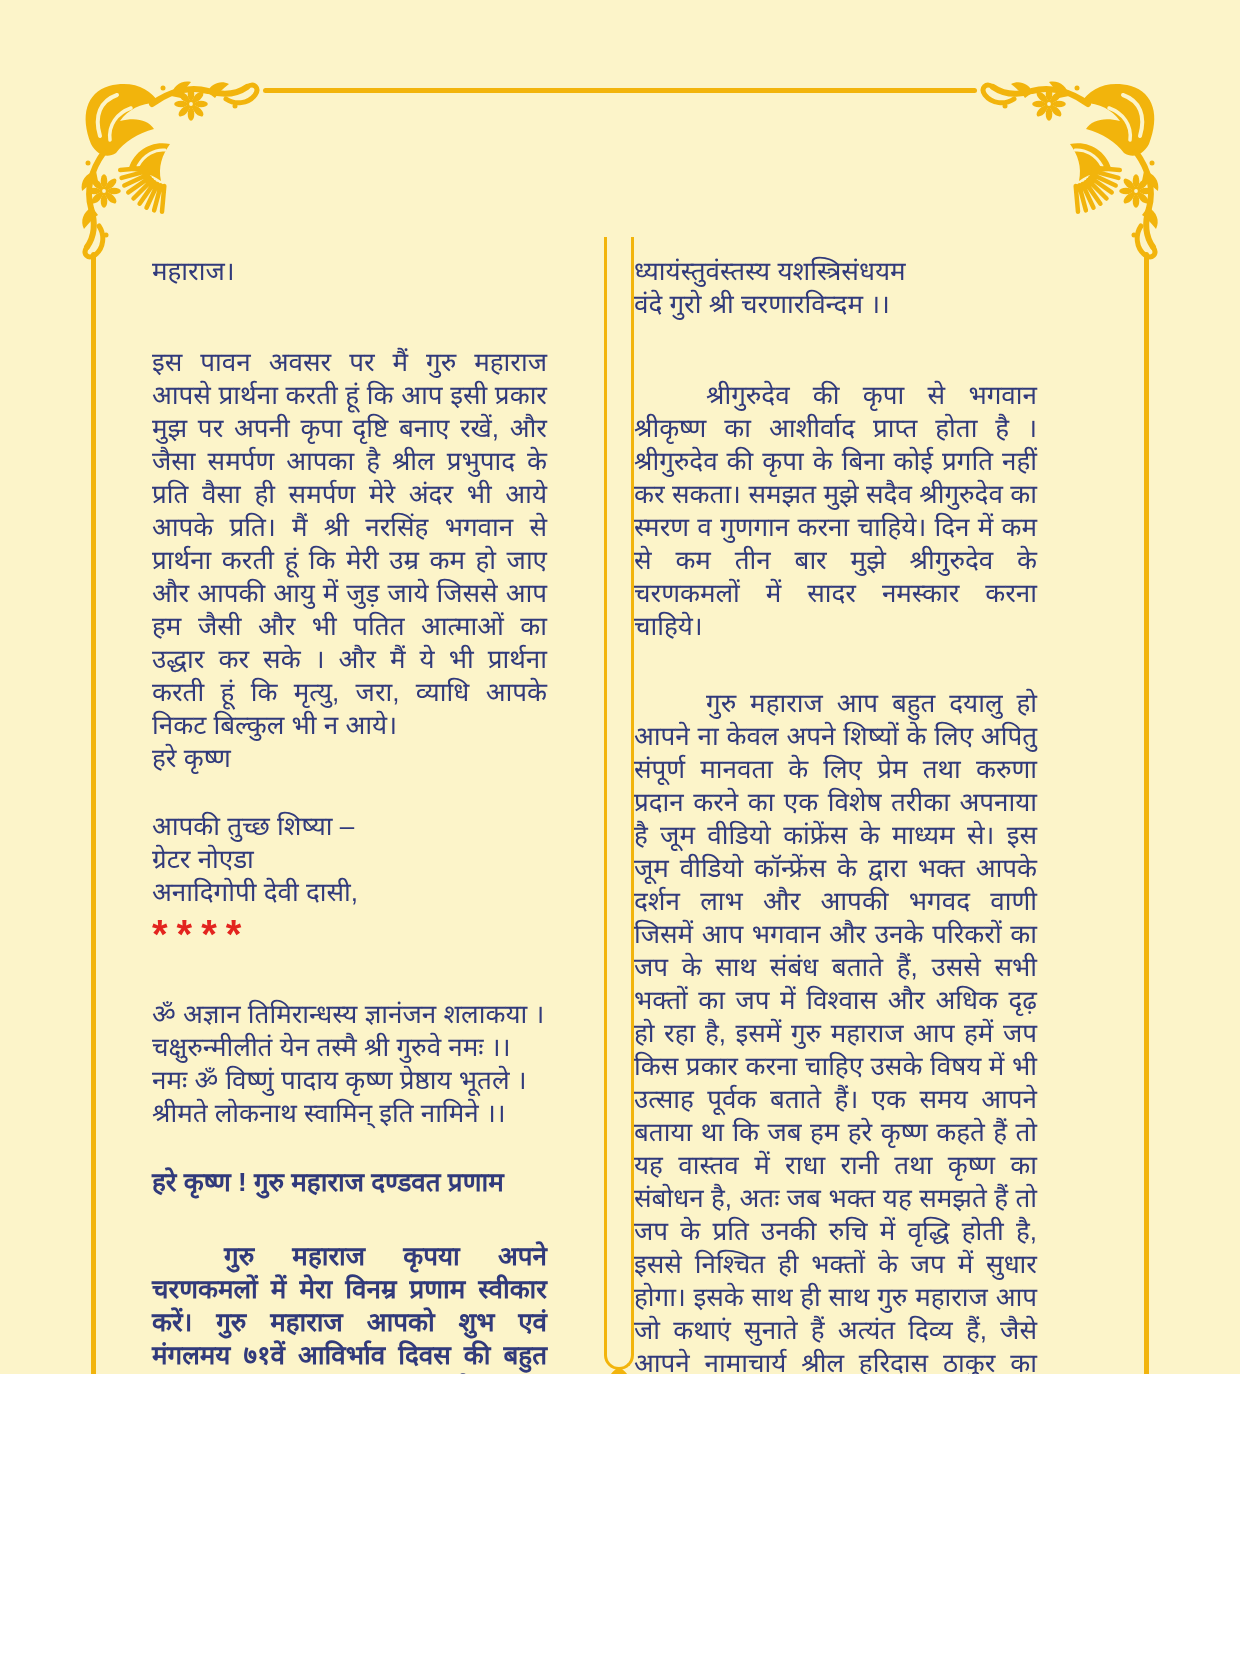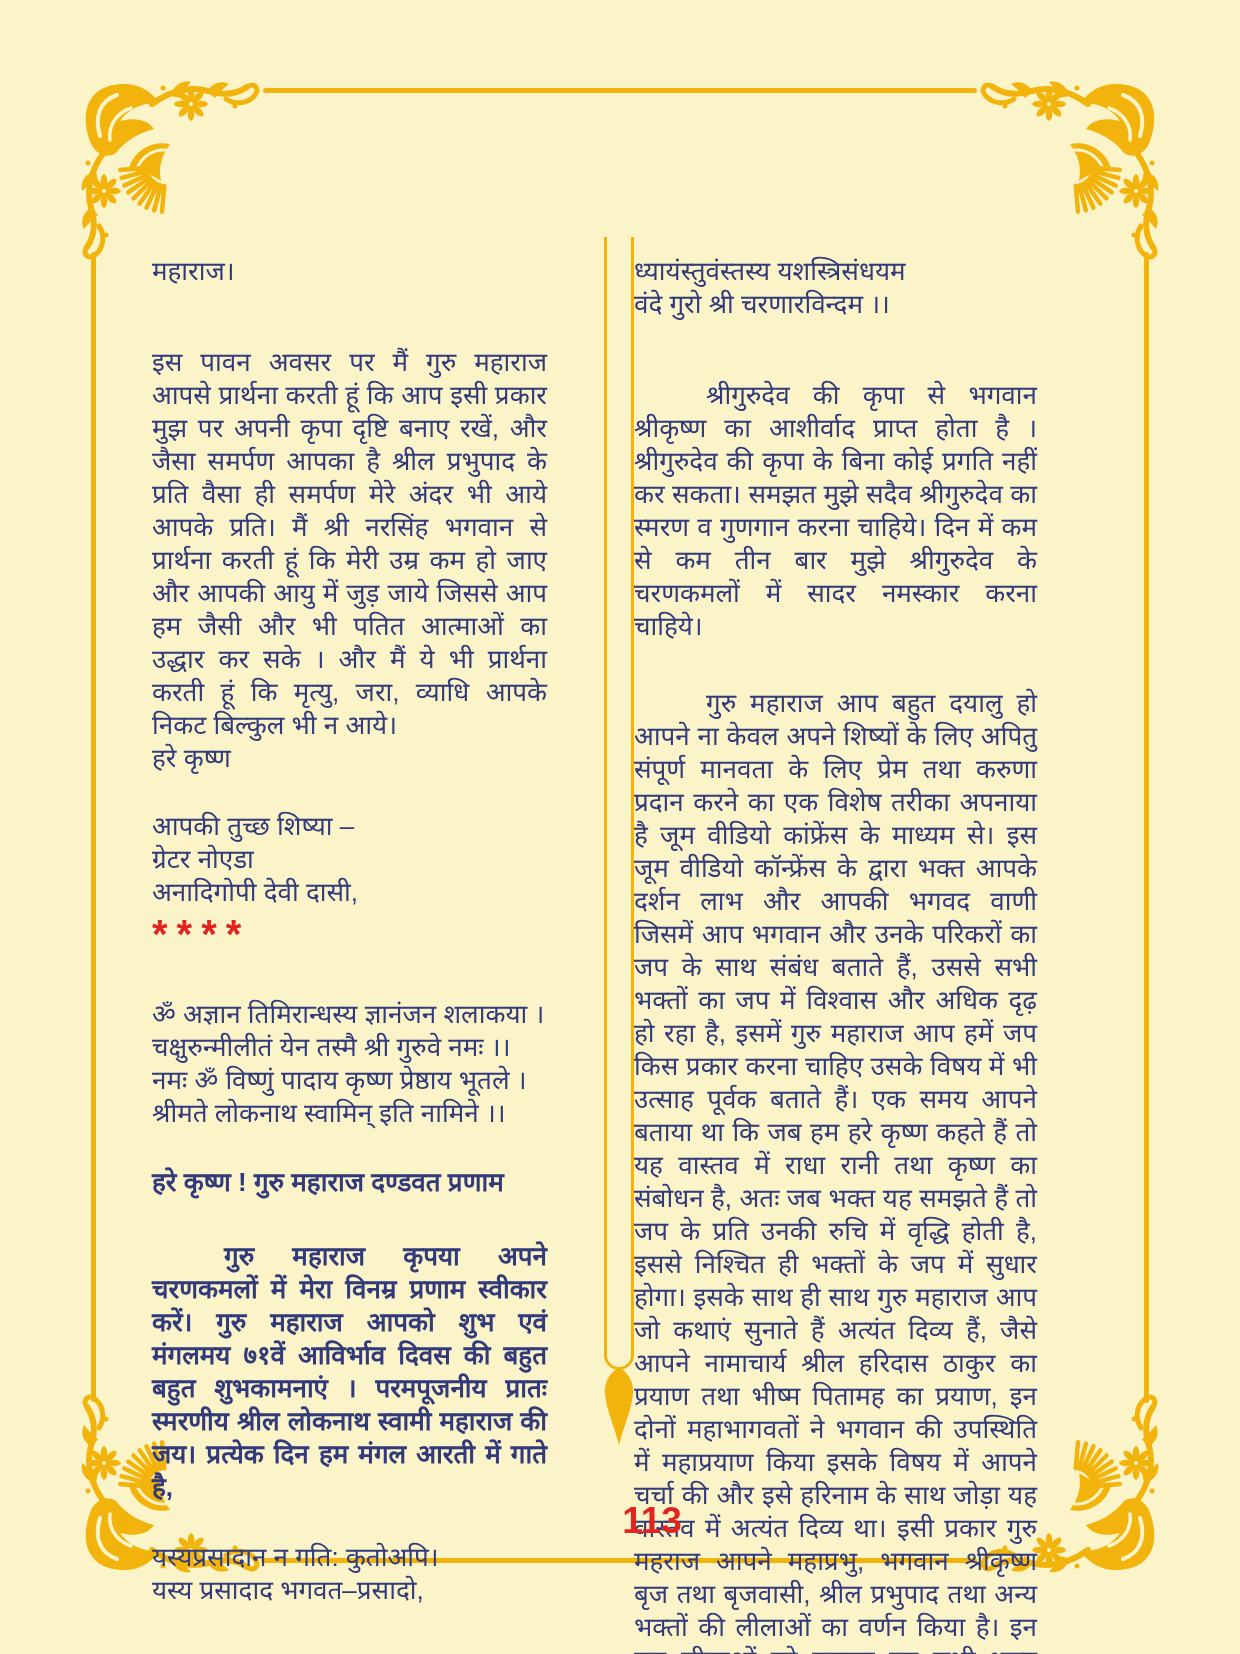--- a/index.html
+++ b/index.html
@@ -1,17 +1,17 @@
 <!DOCTYPE html>
 <html><head>
 <meta charset="utf-8">
 <style>
   html,body{margin:0;padding:0;}
   .page{
-    position:relative;width:1240px;height:1654px;
+    position:relative;width:1240px;height:1374px;
     background:#FCF4C9;overflow:hidden;
     font-family:"Liberation Sans","DejaVu Sans",sans-serif;
     color:#313A7B;
   }
   
   .bline{position:absolute;background:#F2B40C;border-radius:3px;}
   .bline.top{left:263px;top:88px;width:714px;height:5px;}
   .bline.bottom{left:261px;top:1558px;width:716px;height:5px;}
   .bline.left{left:91px;top:252px;width:5px;height:1150px;}
   .bline.right{left:1144px;top:252px;width:5px;height:1151px;}

